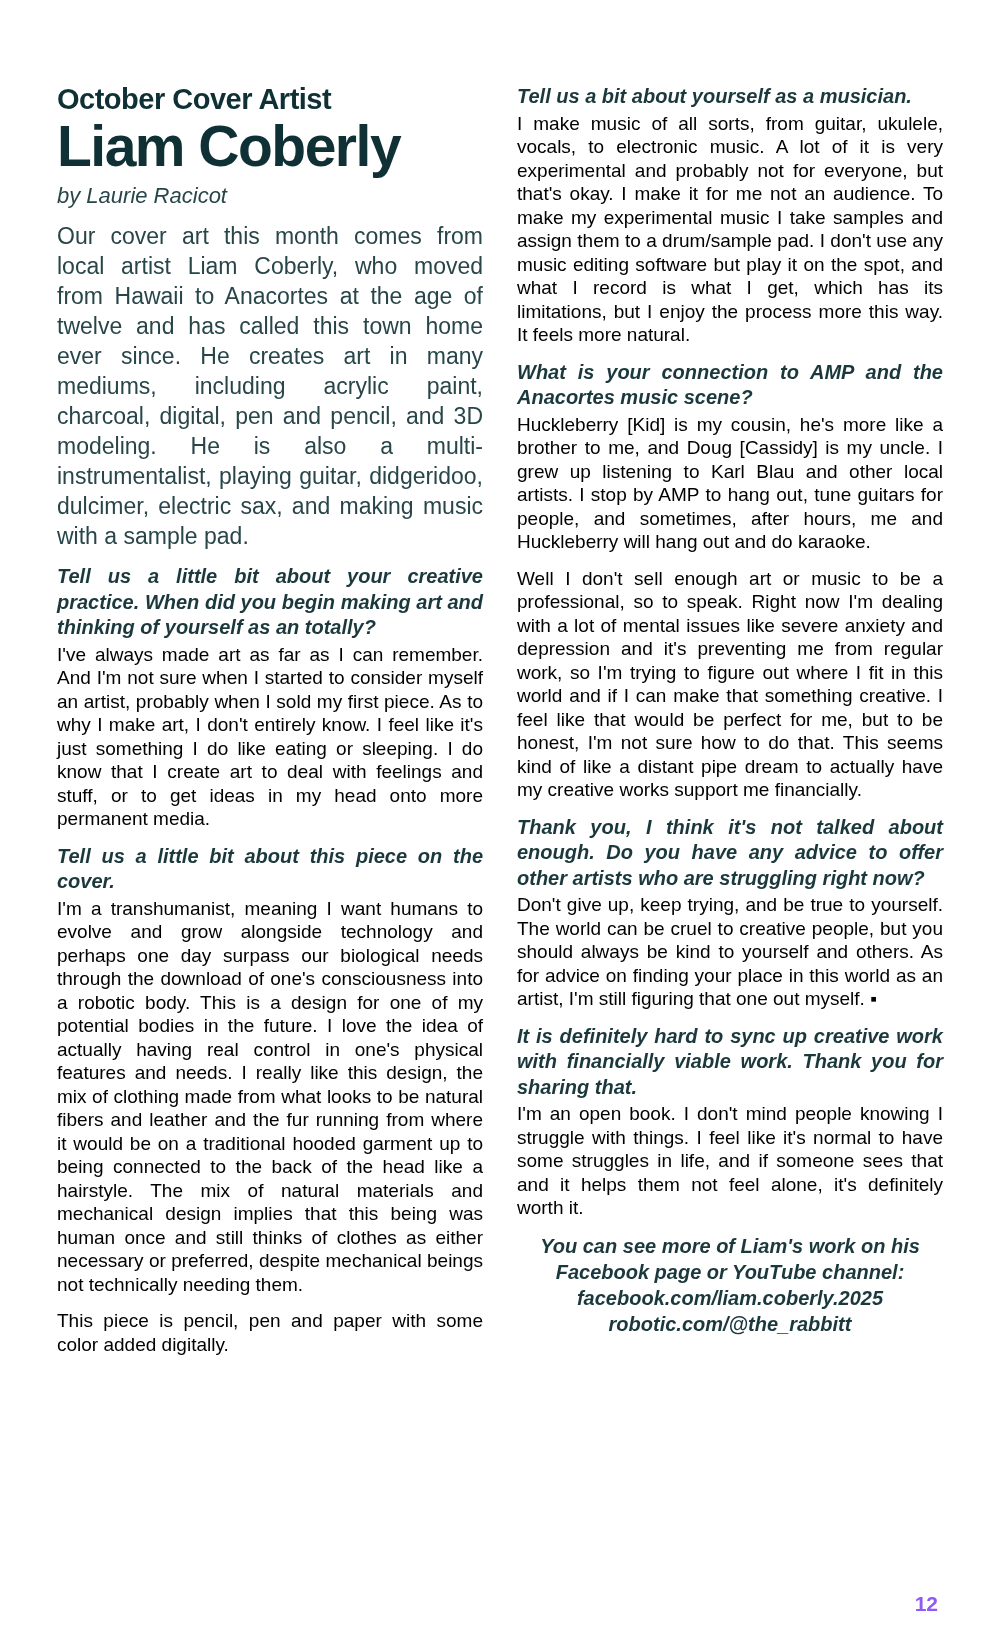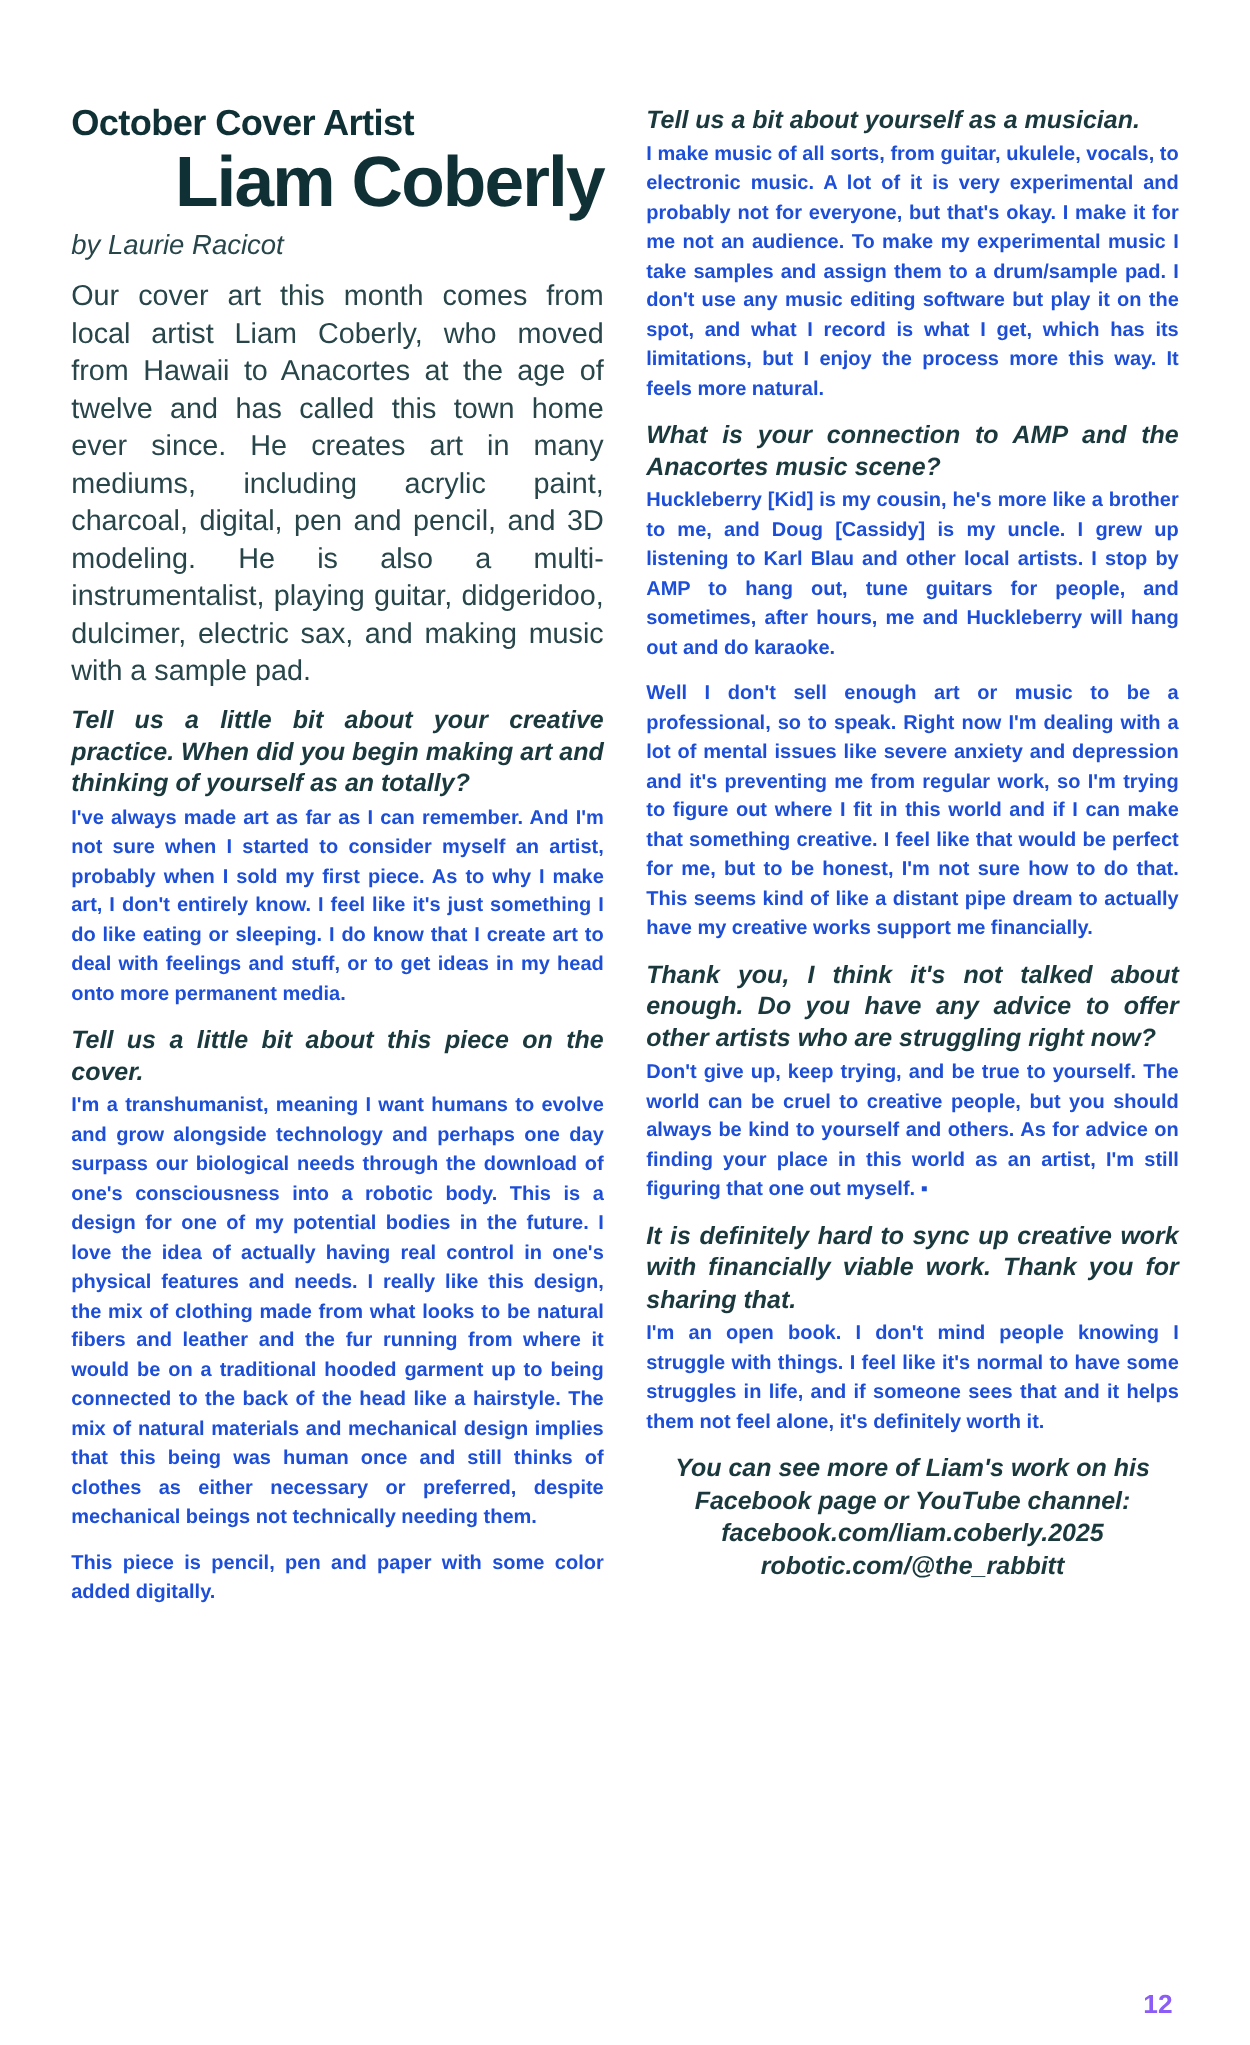--- a/index.html
+++ b/index.html
@@ -34,21 +34,20 @@
     line-height: 1.05;
     margin: 0 0 4px 0;
   }
   .title {
     font-size: 57px;
     font-weight: 800;
     letter-spacing: -1.5px;
     color: #0f3034;
     line-height: 1.0;
     margin: 0 0 8px 0;
-    text-align: right;
   }
   .byline {
     font-size: 22px;
     font-style: italic;
     color: #28464a;
     margin: 0 0 12px 0;
   }
   p { margin: 0; }
   .intro {
     font-size: 23px;
@@ -60,25 +59,24 @@
   .question {
     font-size: 20px;
     font-weight: bold;
     font-style: italic;
     line-height: 25.5px;
     text-align: justify;
     color: #1b393d;
     margin-bottom: 2px;
   }
   .answer {
-    font-size: 16px;
+    font-size: 19px;
     line-height: 23.5px;
     text-align: justify;
-    color: #1d4ed8;
-    font-weight: bold;
+    color: #000000;
   }
   .outro {
     margin-top: 13px;
     font-size: 20px;
     font-weight: bold;
     font-style: italic;
     line-height: 26px;
     color: #1b393d;
     text-align: center;
   }

